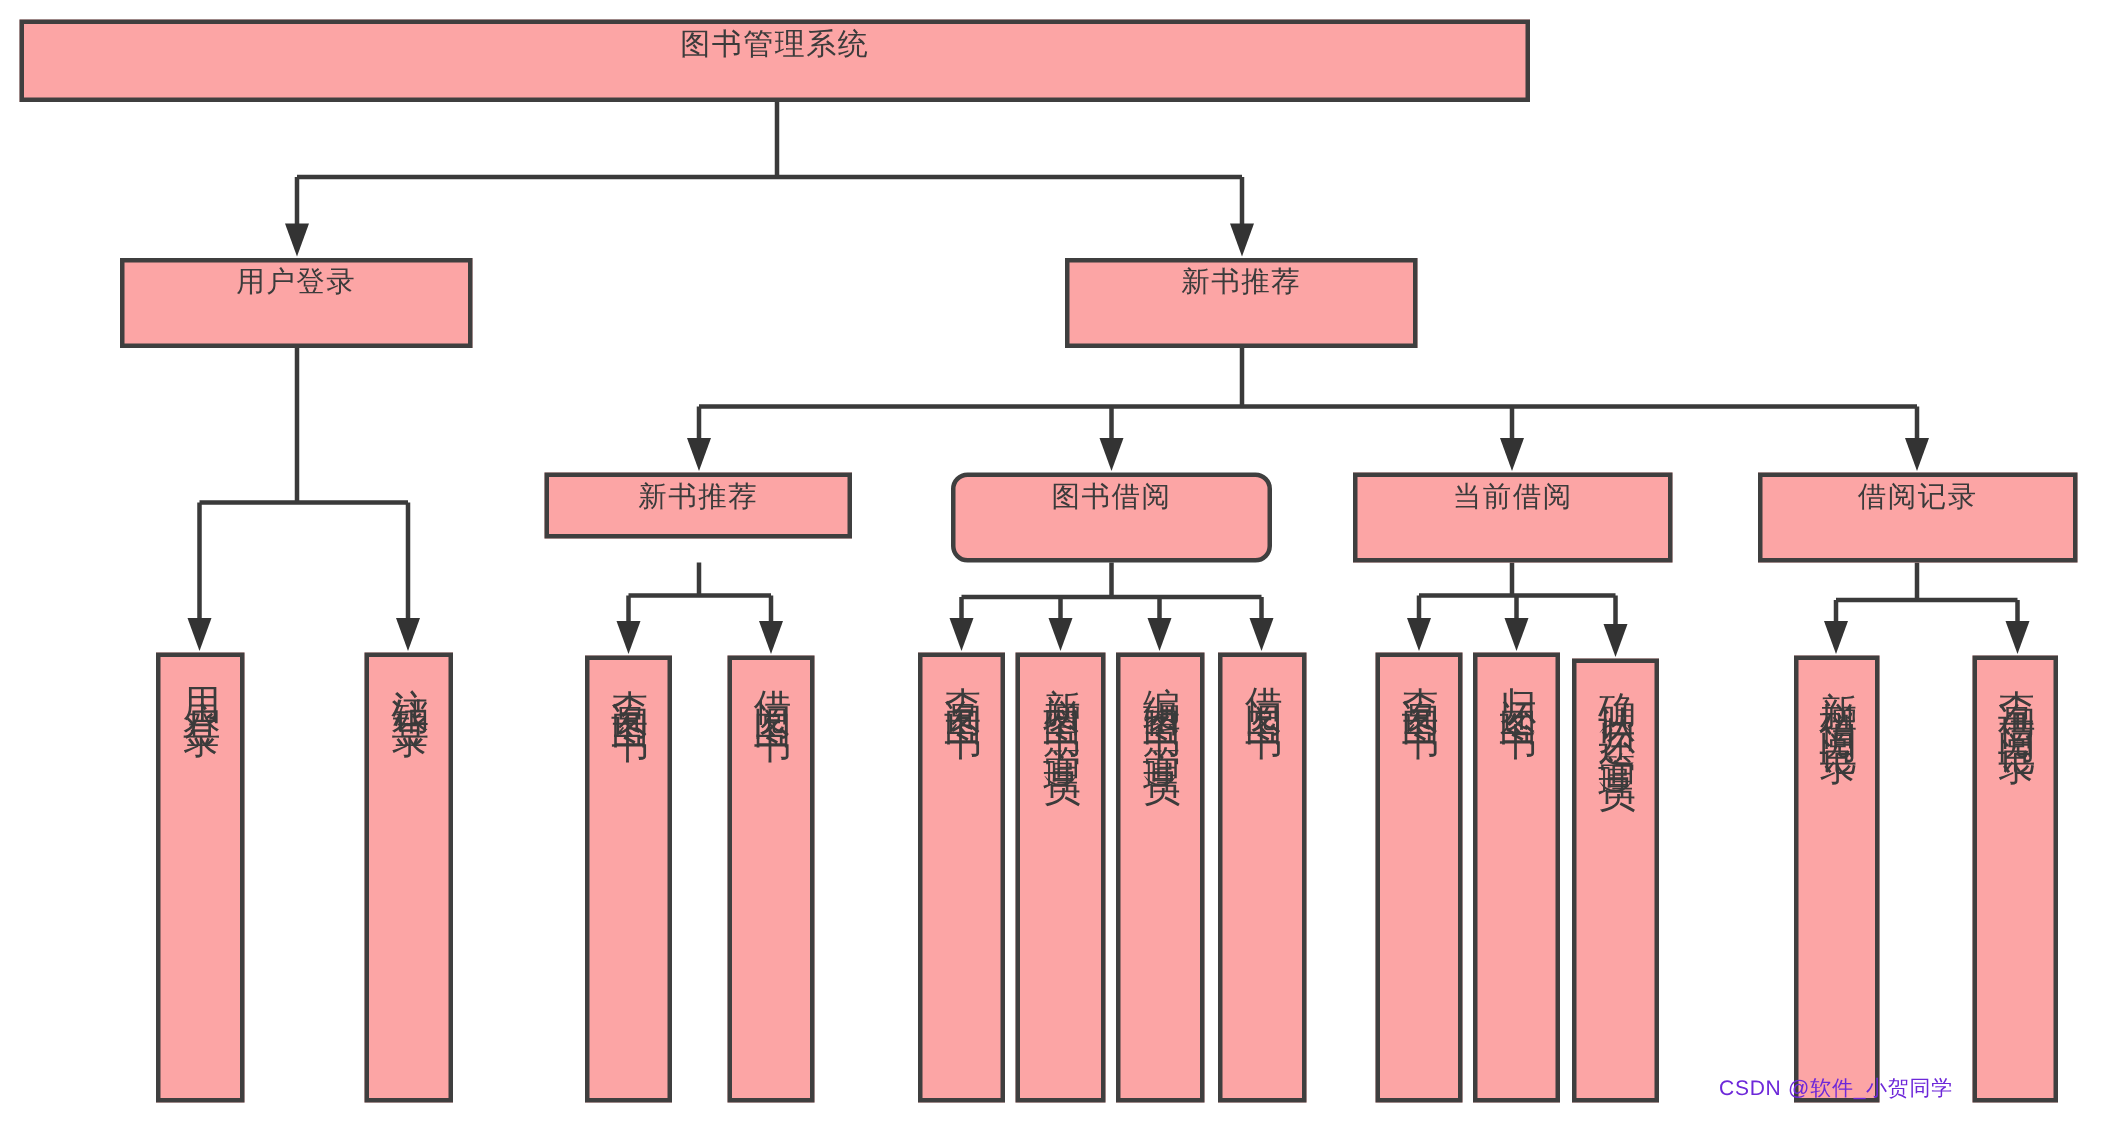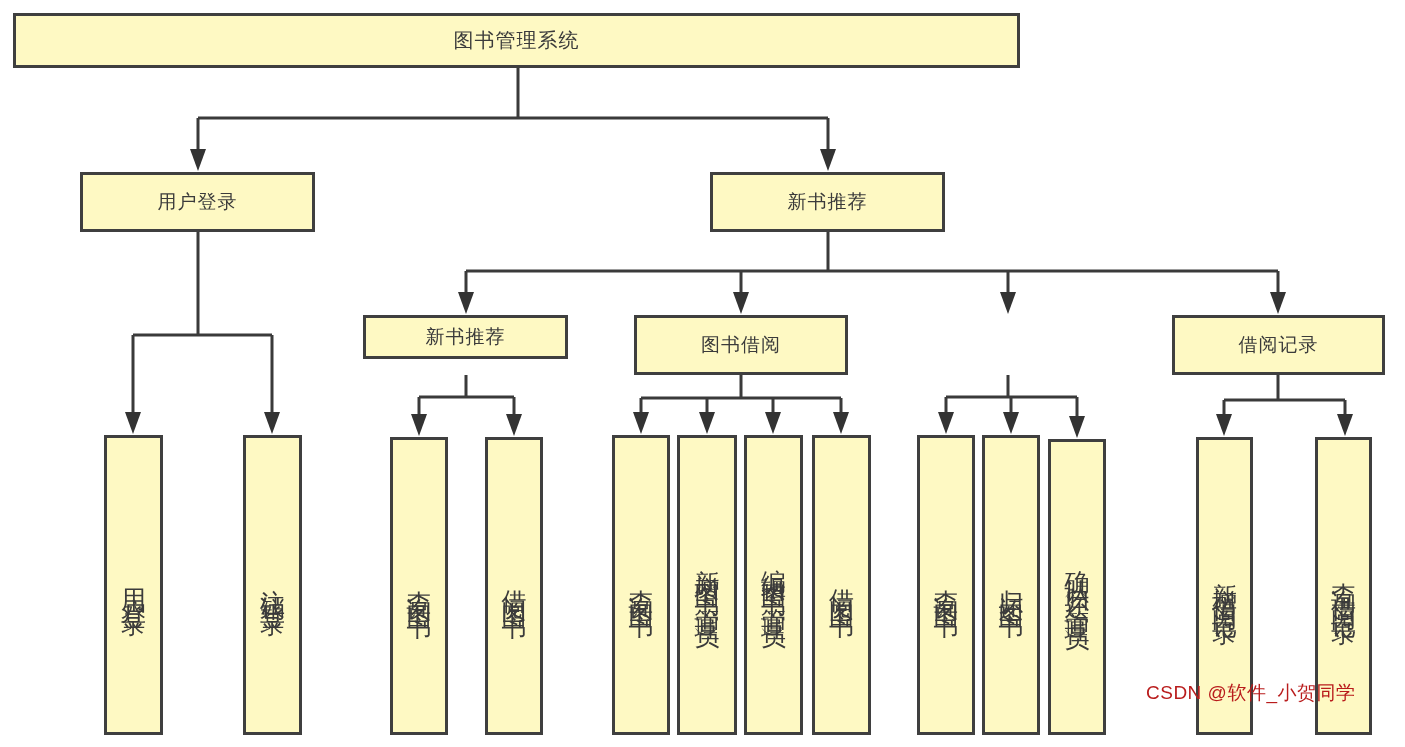--- a/index.html
+++ b/index.html
@@ -1,34 +1,34 @@
 <!DOCTYPE html>
 <html><head>
 <meta charset="utf-8">
 <style>
   html,body{margin:0;padding:0;background:#ffffff;}
   #stage{
     position:relative;width:1405px;height:747px;background:#ffffff;overflow:hidden;
     font-family:"Liberation Sans",sans-serif;color:#3b3b3b;
   }
   .node{
-    position:absolute;box-sizing:border-box;border:3px solid #3f3f3f;background:#fef9c3;
-    display:flex;align-items:center;justify-content:center;
+    position:absolute;box-sizing:border-box;border:3px solid #3f3f3f;background:#fca5a5;
+    display:flex;align-items:flex-start;justify-content:center;
   }
   .hnode{font-size:19px;letter-spacing:1px;}
   .root{font-size:20px;}
   .leaf .vtext{
     writing-mode:vertical-rl;text-orientation:mixed;
     font-size:25px;letter-spacing:8px;line-height:1;white-space:nowrap;
   }
   #wires{position:absolute;left:0;top:0;z-index:1;}
   .node{z-index:2;}
   #watermark{
-    position:absolute;left:1146px;top:680px;z-index:5;
-    font-size:19px;color:#b91c1c;letter-spacing:0.5px;white-space:nowrap;
+    position:absolute;left:1146px;top:717px;z-index:5;
+    font-size:14px;color:#6d28d9;letter-spacing:0.5px;white-space:nowrap;
   }
 </style>
 </head>
 <body>
 
 <div id="stage">
 
   <svg id="wires" width="1405" height="747" viewBox="0 0 1405 747">
     <g stroke="#3a3a3a" stroke-width="3" fill="none">
 
@@ -76,22 +76,25 @@
   <div class="node hnode" style="left:80px;top:172px;width:235px;height:60px;">
     <span>用户登录</span>
   </div>
   <div class="node hnode" style="left:710px;top:172px;width:235px;height:60px;">
     <span>新书推荐</span>
   </div>
 
   <div class="node hnode" style="left:363px;top:315px;width:205px;height:44px;">
     <span>新书推荐</span>
   </div>
-  <div class="node hnode" style="left:634px;top:315px;width:214px;height:60px;">
+  <div class="node hnode" style="left:634px;top:315px;width:214px;height:60px;border-radius:11px;">
     <span>图书借阅</span>
+  </div>
+  <div class="node hnode" style="left:902px;top:315px;width:213px;height:60px;">
+    <span>当前借阅</span>
   </div>
   <div class="node hnode" style="left:1172px;top:315px;width:213px;height:60px;">
     <span>借阅记录</span>
   </div>
 
   <div class="node leaf" style="left:104px;top:435px;width:59px;height:300px;">
     <span class="vtext">用户登录</span>
   </div>
   <div class="node leaf" style="left:243px;top:435px;width:59px;height:300px;">
     <span class="vtext">注销登录</span>

